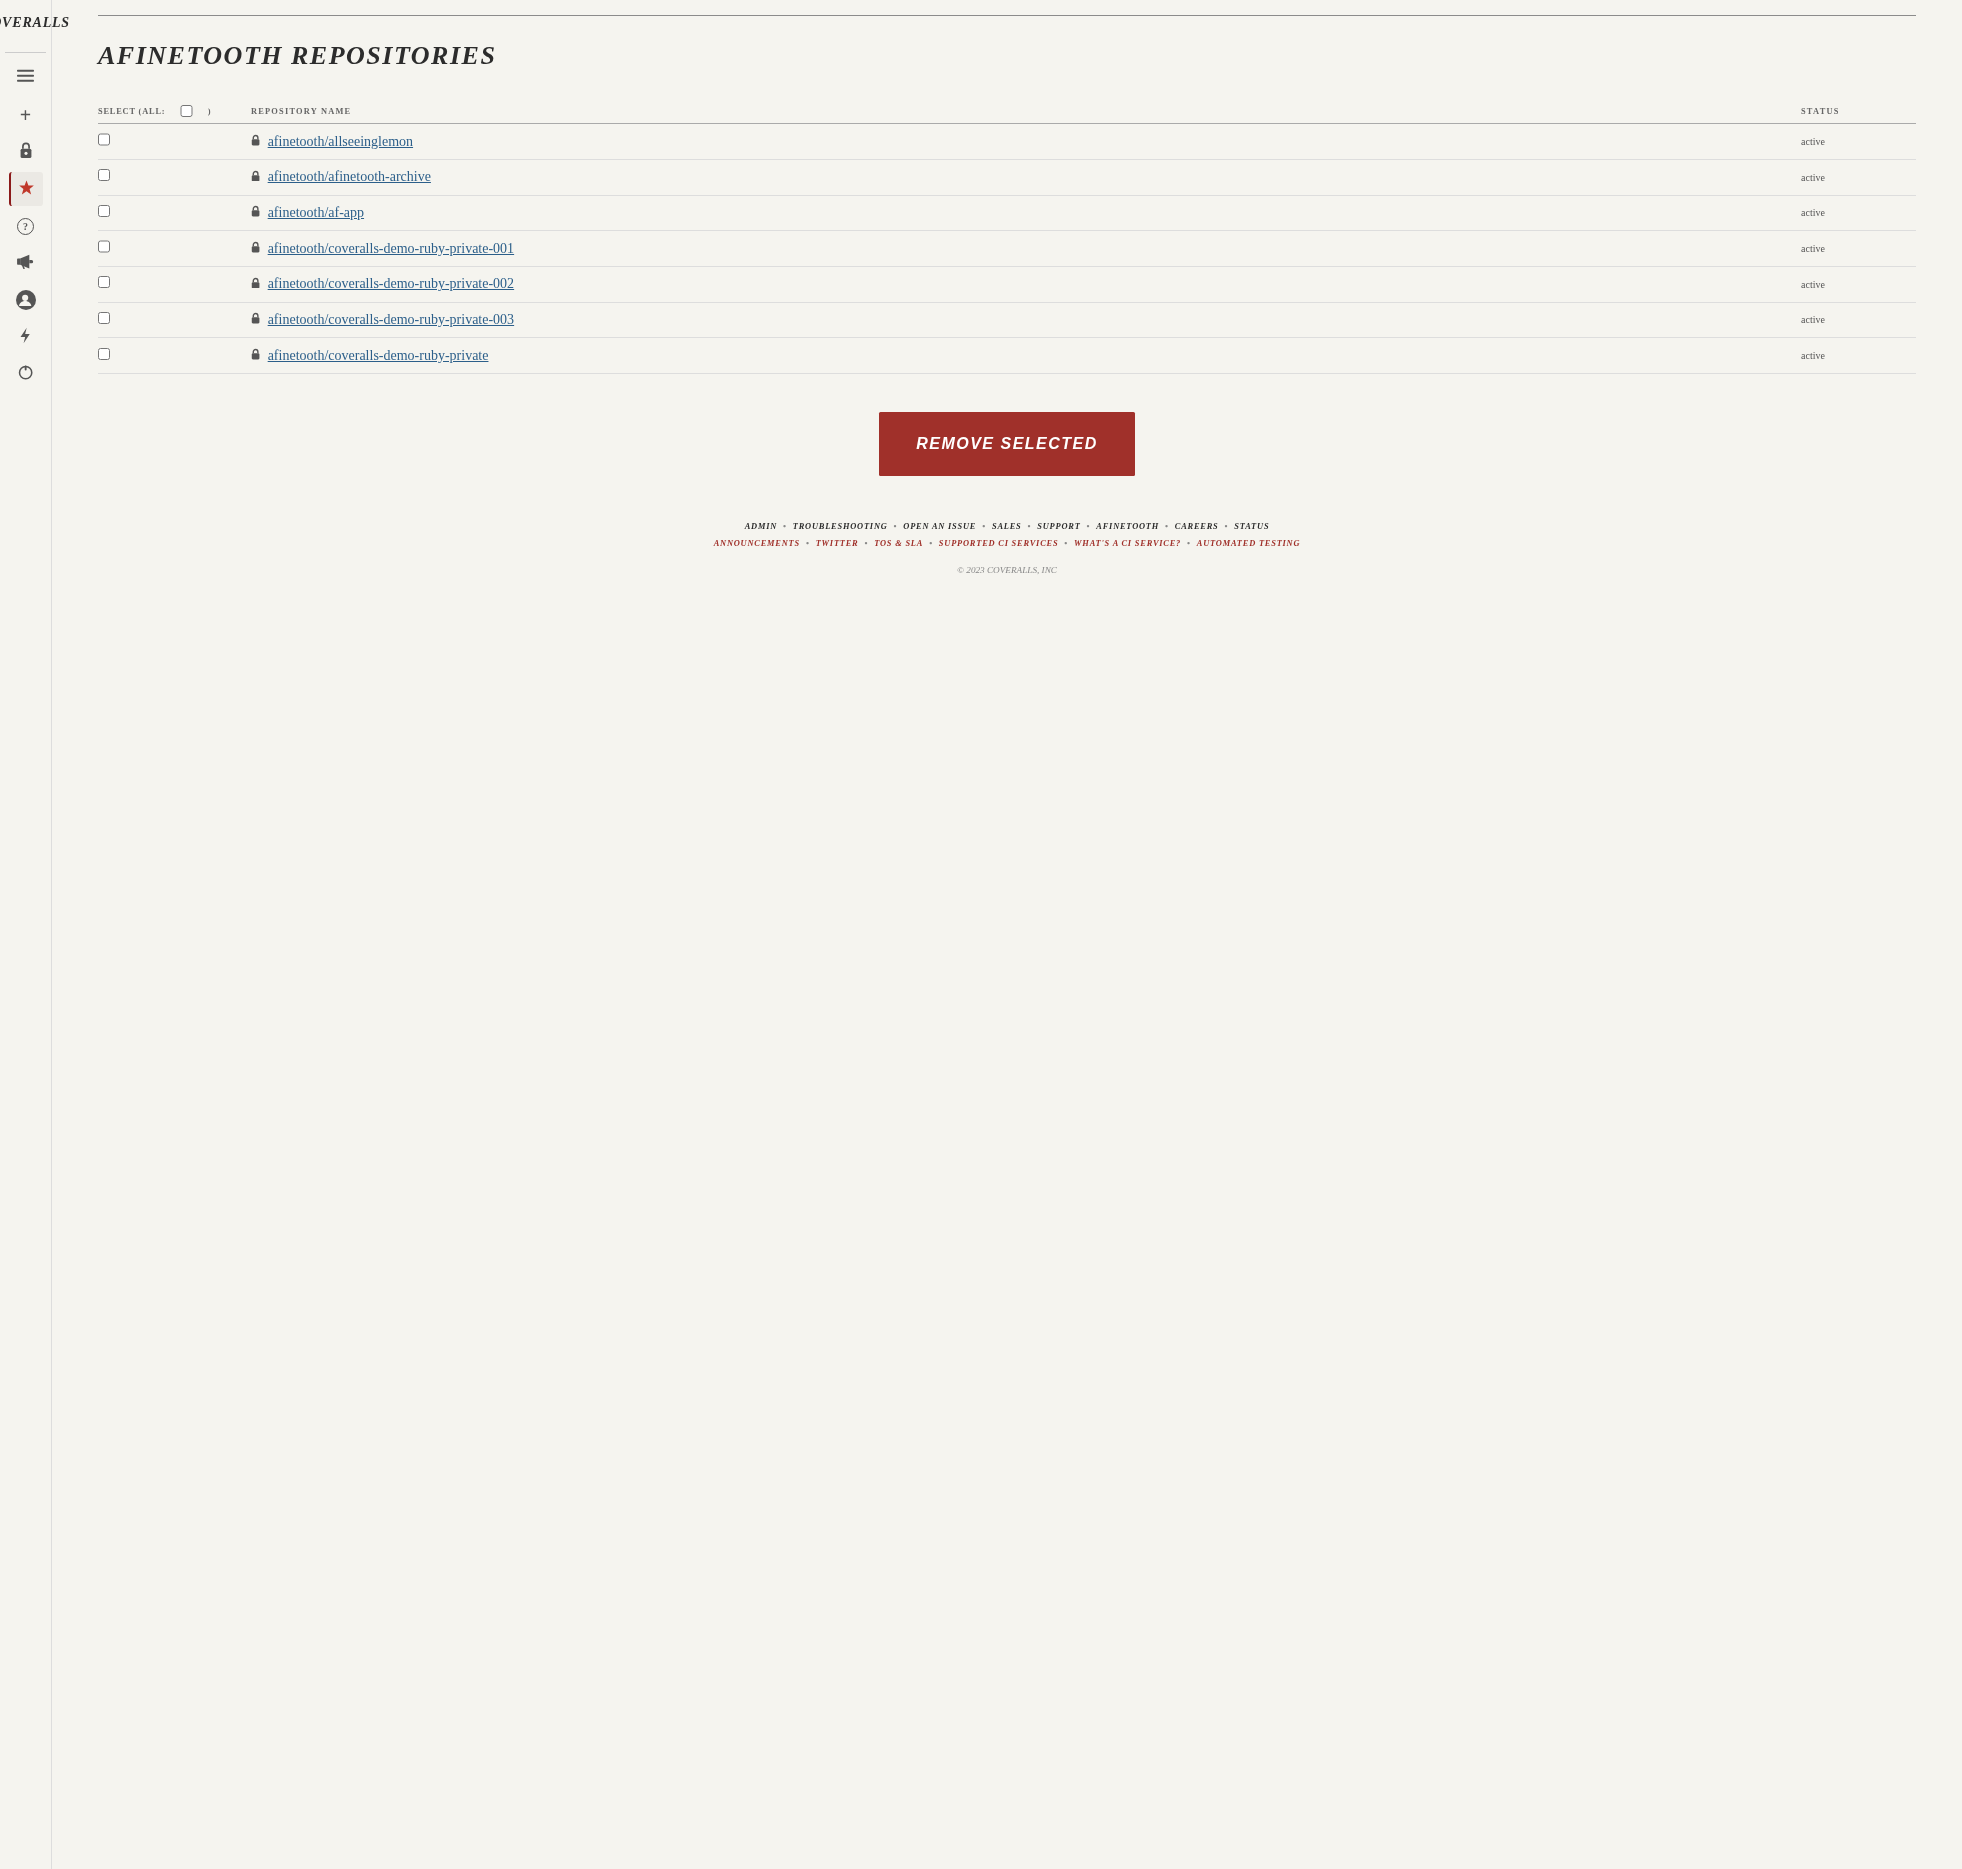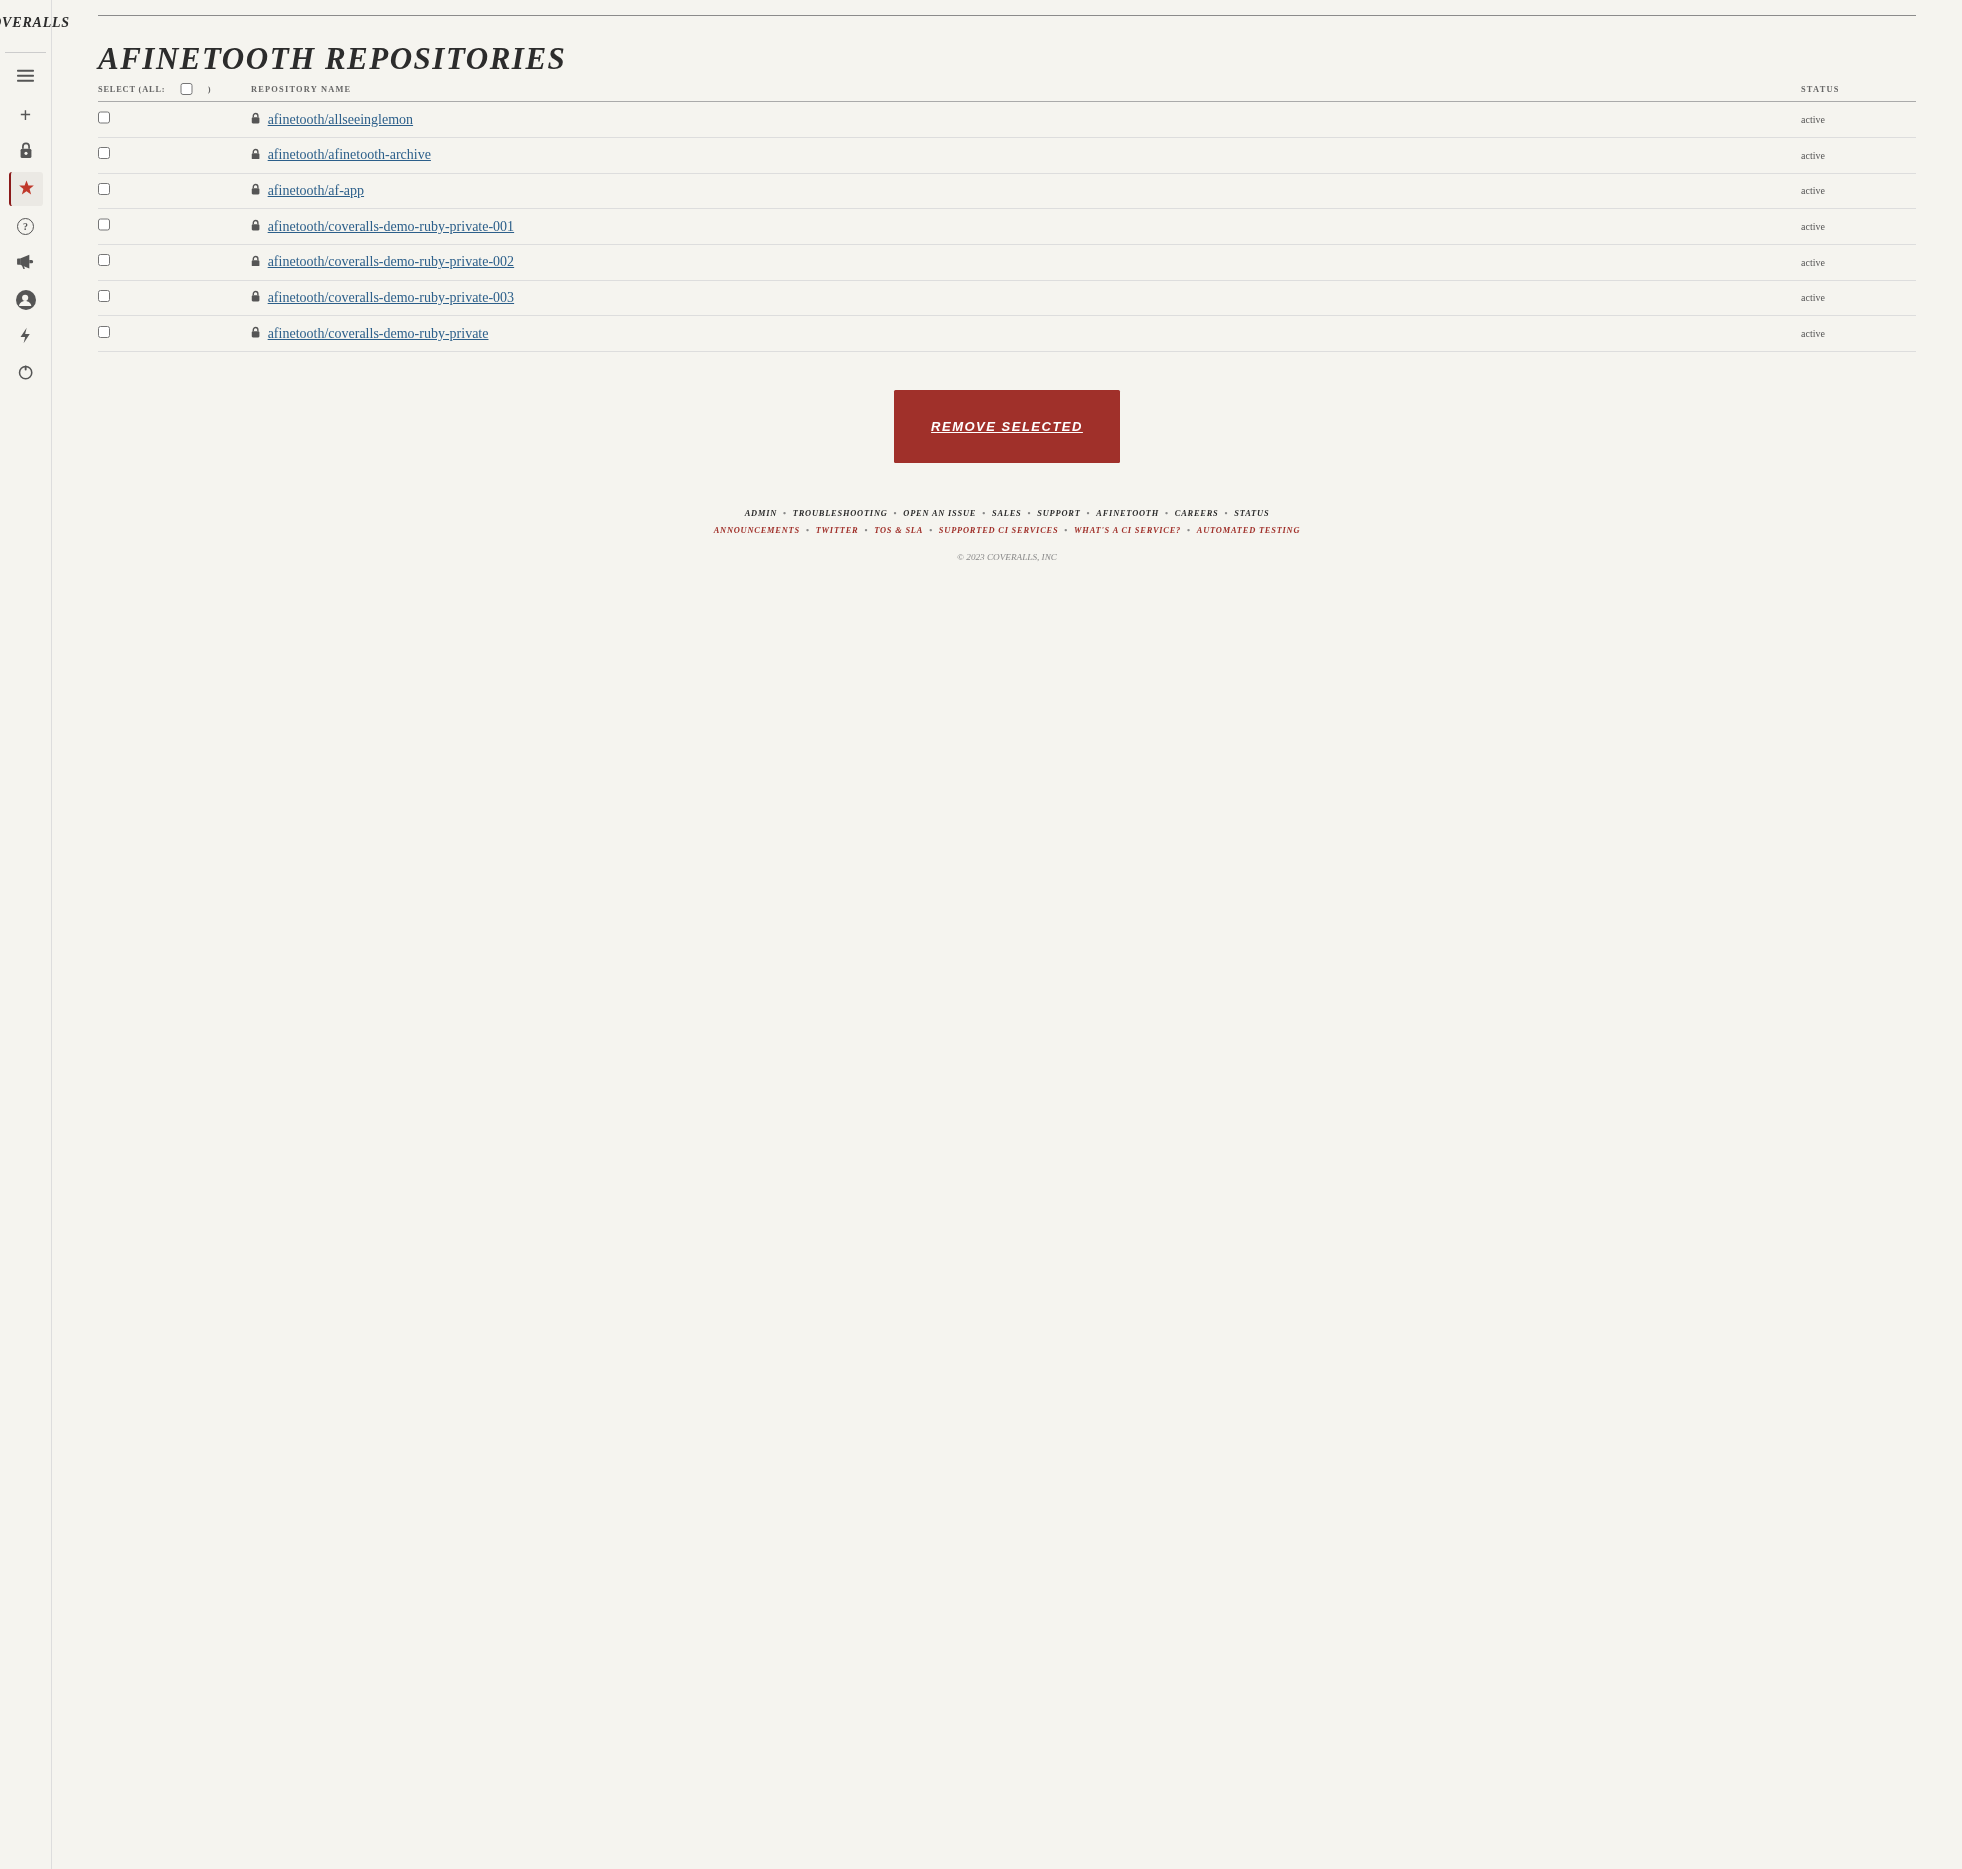--- a/index.html
+++ b/index.html
@@ -82,26 +82,27 @@
     }
 
     .top-divider {
       border: none;
       border-top: 1.5px solid #8b8b8b;
       margin-bottom: 24.5px;
       margin-top: 15.3px;
     }
 
     .page-title {
-      font-size: 31px;
+      font-size: 26px;
       font-weight: 900;
       font-style: italic;
       color: #2c2c2c;
       letter-spacing: 1.5px;
       text-transform: uppercase;
+      margin-bottom: 28px;
     }
 
     
     .repo-table {
       width: 100%;
       border-collapse: collapse;
     }
 
     .repo-table thead tr {
       border-bottom: 0.8px solid #aaa;
@@ -187,29 +188,28 @@
     .actions-row {
       display: flex;
       justify-content: center;
       margin-top: 38px;
     }
 
     .remove-btn {
       background-color: #a0302a;
       color: white;
       border: none;
-      padding: 29px 37px;
-      font-size: 13px;
+      padding: 23px 37px;
+      font-size: 16px;
       font-weight: 900;
       font-style: italic;
       letter-spacing: 1.5px;
       text-transform: uppercase;
       cursor: pointer;
       border-radius: 1.5px;
-      text-decoration: underline;
     }
 
     
     .footer {
       text-align: center;
       padding: 46px 0 31px;
       color: #555;
     }
 
     .footer-links {

